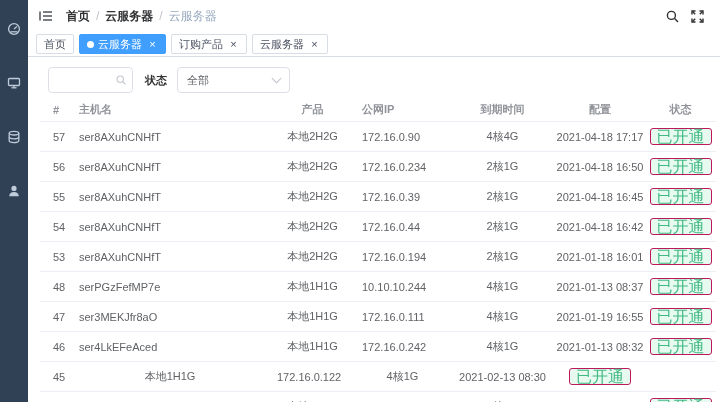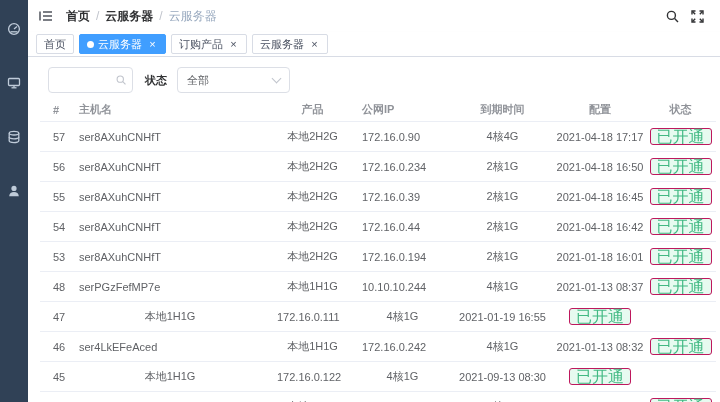--- a/index.html
+++ b/index.html
@@ -243,41 +243,42 @@
               <div class="td c0">48</div>
               <div class="td c1">serPGzFefMP7e</div>
               <div class="td c2">本地1H1G</div>
               <div class="td c3">10.10.10.244</div>
               <div class="td c4">4核1G</div>
               <div class="td c5">2021-01-13 08:37</div>
               <div class="td c6"><span class="badge">已开通</span></div>
             </div>
             <div class="tr">
               <div class="td c0">47</div>
+              <div class="td c1">ser3MEKJfr8aO</div>
               <div class="td c2">本地1H1G</div>
               <div class="td c3">172.16.0.111</div>
               <div class="td c4">4核1G</div>
               <div class="td c5">2021-01-19 16:55</div>
               <div class="td c6"><span class="badge">已开通</span></div>
             </div>
             <div class="tr">
               <div class="td c0">46</div>
               <div class="td c1">ser4LkEFeAced</div>
               <div class="td c2">本地1H1G</div>
               <div class="td c3">172.16.0.242</div>
               <div class="td c4">4核1G</div>
               <div class="td c5">2021-01-13 08:32</div>
               <div class="td c6"><span class="badge">已开通</span></div>
             </div>
             <div class="tr">
               <div class="td c0">45</div>
               <div class="td c2">本地1H1G</div>
               <div class="td c3">172.16.0.122</div>
               <div class="td c4">4核1G</div>
-              <div class="td c5">2021-09-13 08:30</div>
+              <div class="td c5">2021-02-13 08:30</div>
               <div class="td c6"><span class="badge">已开通</span></div>
             </div>
             <div class="tr">
               <div class="td c0">44</div>
               <div class="td c1">serPKopwfDeap</div>
               <div class="td c2">本地1H1G</div>
               <div class="td c3">172.16.0.116</div>
               <div class="td c4">4核1G</div>
               <div class="td c5">2021-01-12 11:41</div>
               <div class="td c6"><span class="badge">已开通</span></div>

